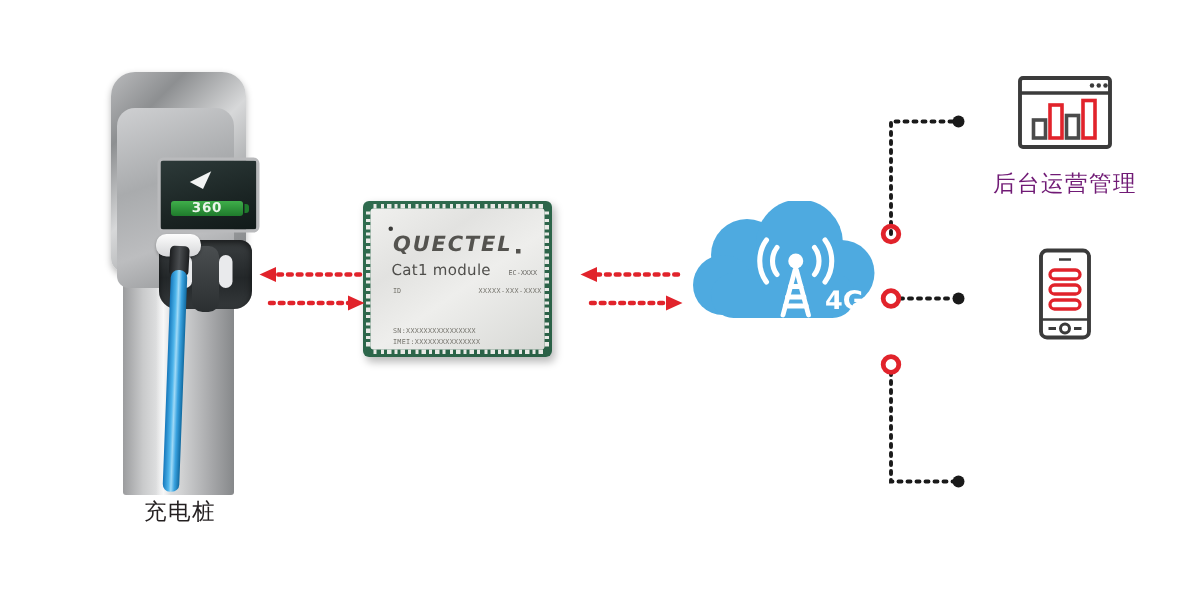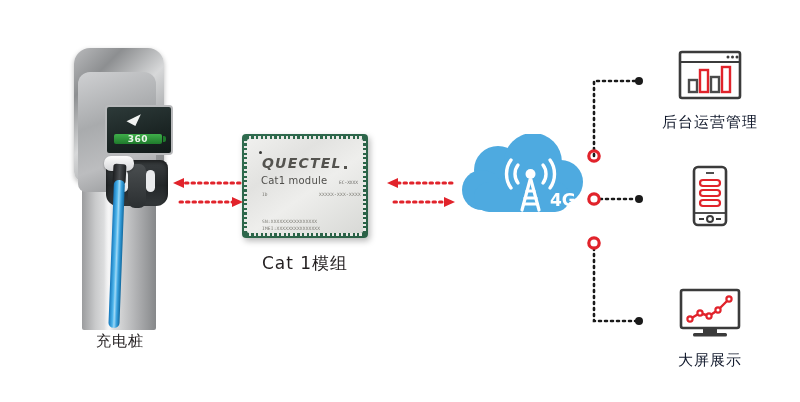--- a/index.html
+++ b/index.html
@@ -143,21 +143,21 @@
   .mod-sn1{position:absolute;left:15px;top:80px;font-size:4.5px;color:#77766f;font-family:"DejaVu Sans Mono",monospace;letter-spacing:.2px;}
   .mod-sn2{position:absolute;left:15px;top:87px;font-size:4.5px;color:#77766f;font-family:"DejaVu Sans Mono",monospace;letter-spacing:.2px;}
 
   
   #cloud-group{position:absolute;left:458px;top:134px;width:128px;height:100px;}
 
   
   .endpoint{position:absolute;width:110px;}
   .endpoint .icon-box{width:110px;height:64px;display:flex;align-items:center;justify-content:center;}
   .endpoint .ep-label{
-    margin-top:5px;text-align:center;font-size:15px;color:#0f172a;letter-spacing:1px;
+    margin-top:5px;text-align:center;font-size:15px;color:#701a75;letter-spacing:1px;
     font-family:Liberation Serif, serif;white-space:nowrap;
   }
 
   
   #wires{position:absolute;left:0;top:0;width:800px;height:402px;pointer-events:none;}
 </style>
 </head>
 <body>
 
 <div id="stage">
@@ -284,21 +284,20 @@
       <div class="mod-dot"></div>
       <div class="mod-logo">QUECTEL</div>
       <div class="mod-title">Cat1 module</div>
       <div class="mod-pn">EC-XXXX</div>
       <div class="mod-id-l">ID</div>
       <div class="mod-id-r">XXXXX-XXX-XXXX</div>
       <div class="mod-sn1">SN:XXXXXXXXXXXXXXXX</div>
       <div class="mod-sn2">IMEI:XXXXXXXXXXXXXXX</div>
     </div>
   </div>
-  <div class="cap" style="left:245px;top:252px;width:120px;font-size:17px;">Cat 1模组</div>
 
   <div id="cloud-group">
     <svg width="128" height="100" viewBox="0 0 128 100">
       <g fill="#4eaae0">
         <circle cx="40" cy="36" r="24"></circle>
         <circle cx="75" cy="28" r="29"></circle>
         <circle cx="103" cy="48" r="22"></circle>
         <circle cx="24" cy="56" r="20"></circle>
         <rect x="16" y="48" width="96" height="30" rx="15"></rect>
       </g>
@@ -350,38 +349,20 @@
           <rect x="12" y="25" width="20" height="6" rx="3"></rect>
           <rect x="12" y="35" width="20" height="6" rx="3"></rect>
         </g>
         <circle cx="22" cy="54" r="3" fill="none" stroke="#3b3b3b" stroke-width="2"></circle>
         <line x1="11" y1="54" x2="16" y2="54" stroke="#3b3b3b" stroke-width="2"></line>
         <line x1="28" y1="54" x2="33" y2="54" stroke="#3b3b3b" stroke-width="2"></line>
       </svg>
     </div>
   </div>
 
-  <div class="endpoint" style="left:655px;top:282px;">
-    <div class="icon-box">
-      <svg width="66" height="52" viewBox="0 0 66 52">
-        <rect x="4" y="2" width="58" height="38" rx="2" fill="none" stroke="#3b3b3b" stroke-width="2.6"></rect>
-        <rect x="26" y="40" width="14" height="5" fill="#3b3b3b"></rect>
-        <rect x="16" y="45" width="34" height="3.5" rx="1.5" fill="#3b3b3b"></rect>
-        <polyline points="13,31 23,25 32,28 41,22 52,11" fill="none" stroke="#e1232b" stroke-width="2.4" stroke-linejoin="round"></polyline>
-        <g fill="#ffffff" stroke="#e1232b" stroke-width="2.2">
-          <circle cx="13" cy="31" r="2.6"></circle>
-            <circle cx="23" cy="25" r="2.6"></circle>
-          <circle cx="32" cy="28" r="2.6"></circle>
-            <circle cx="41" cy="22" r="2.6"></circle>
-          <circle cx="52" cy="11" r="2.6"></circle>
-        </g>
-      </svg>
-    </div>
-    <div class="ep-label">大屏展示</div>
-  </div>
 
   <svg id="wires" viewBox="0 0 800 402">
 
     <g>
       <line x1="240" y1="183" x2="180" y2="183" stroke="#e1232b" stroke-width="3" stroke-dasharray="2.5 4" stroke-linecap="round"></line>
       <polygon points="173,183 184,178 184,188" fill="#e1232b"></polygon>
       <line x1="180" y1="202" x2="236" y2="202" stroke="#e1232b" stroke-width="3" stroke-dasharray="2.5 4" stroke-linecap="round"></line>
       <polygon points="243,202 232,197 232,207" fill="#e1232b"></polygon>
     </g>
 

